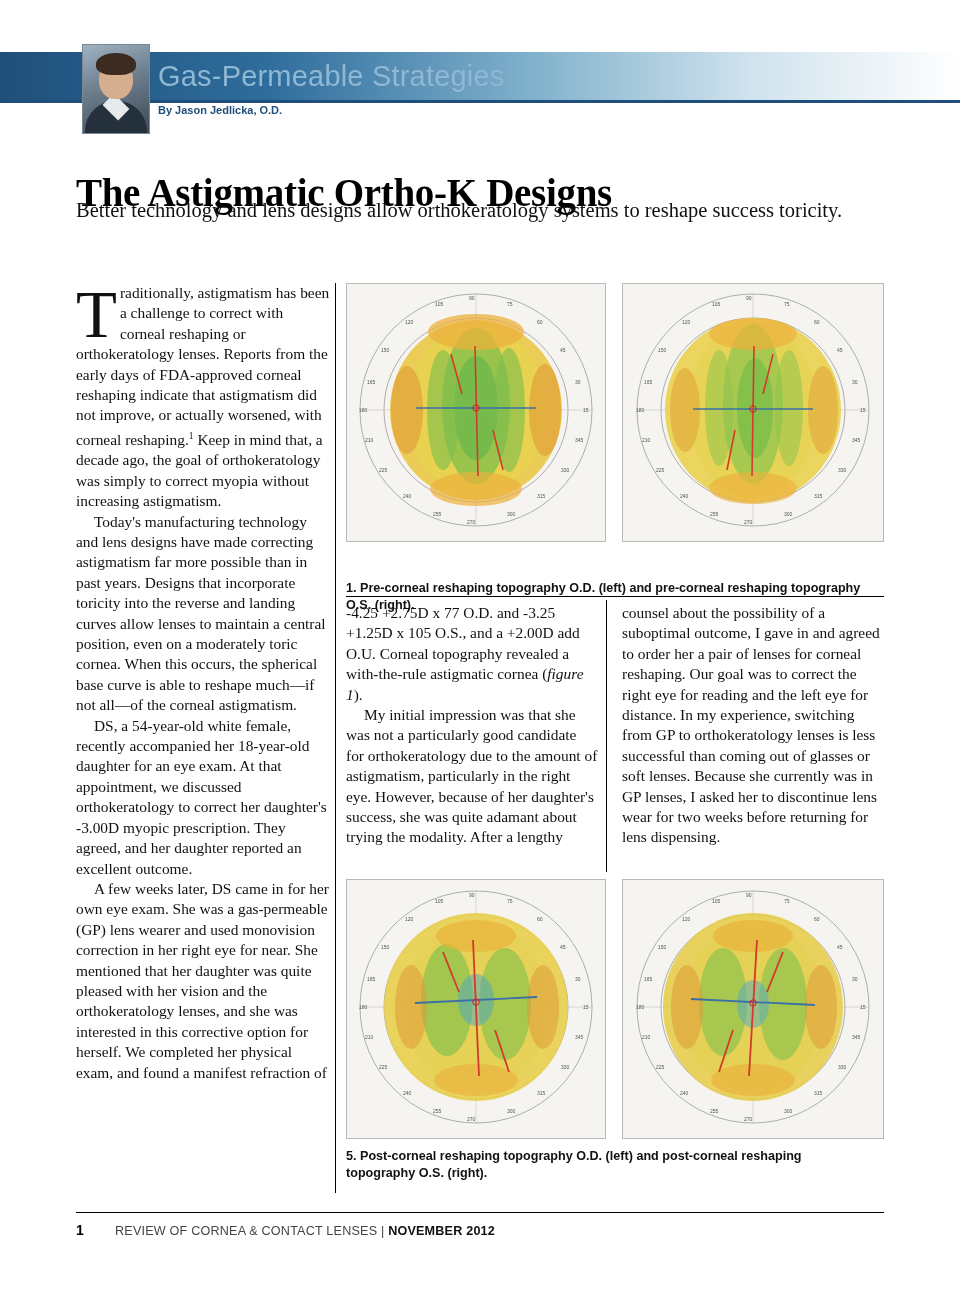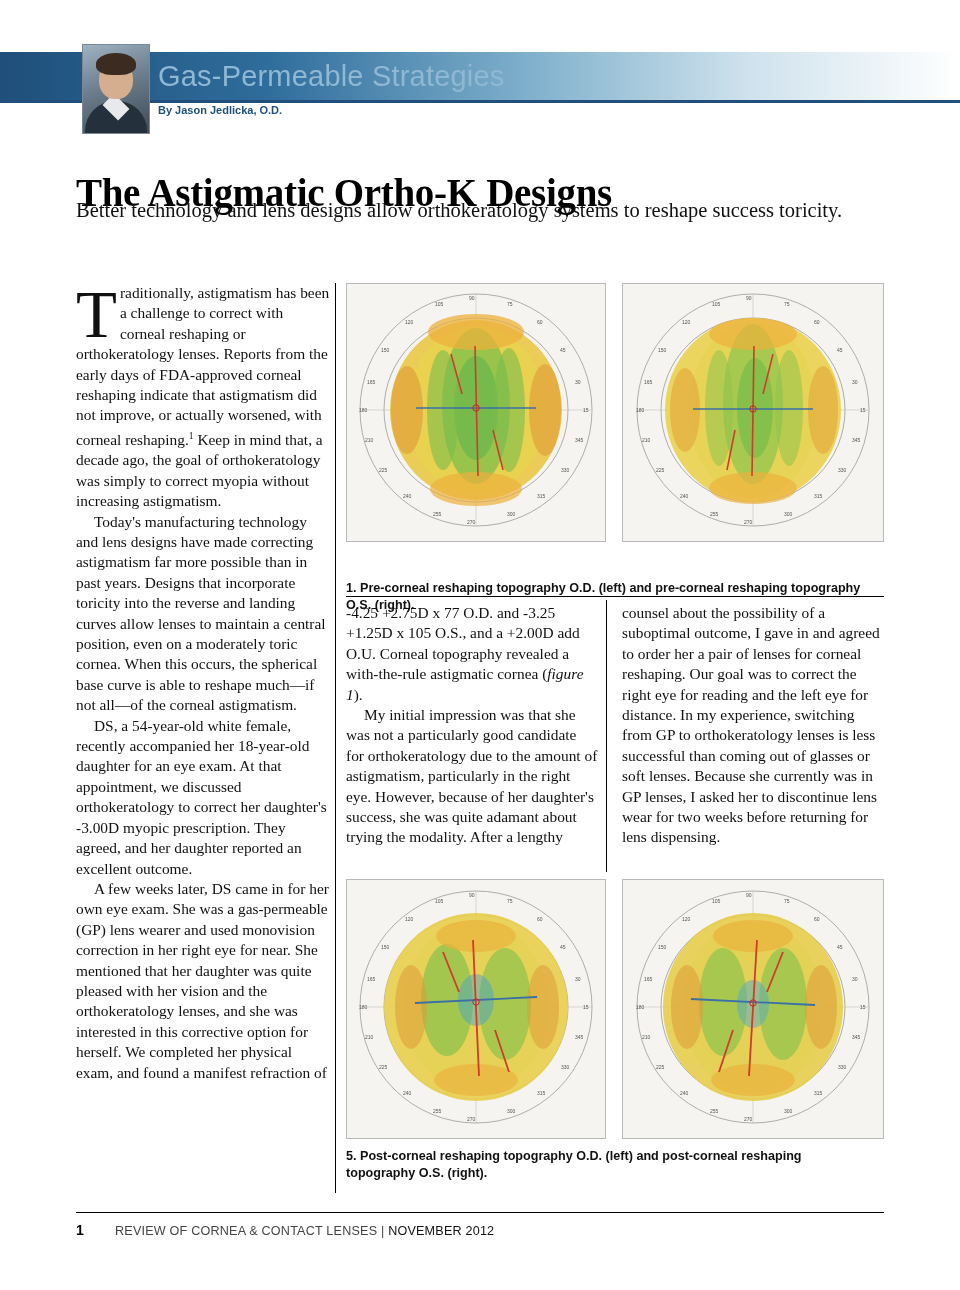--- a/index.html
+++ b/index.html
@@ -239,21 +239,21 @@
   }
   .footer-text {
     position: absolute;
     top: 1224px;
     left: 115px;
     font-family: "Liberation Sans", sans-serif;
     font-size: 12.6px;
     color: #444;
     letter-spacing: 0.2px;
   }
-  .footer-text .issue { font-weight: normal; color: #111; margin-top: 21px; }
+  .footer-text .issue { font-weight: bold; color: #111; margin-top: 21px; }
 </style>
 </head>
 <body>
 
 <div class="header-band"></div>
 <div class="header-rule"></div>
 
 <div class="author-photo">
   <div class="body"></div>
   <div class="collar"></div>

